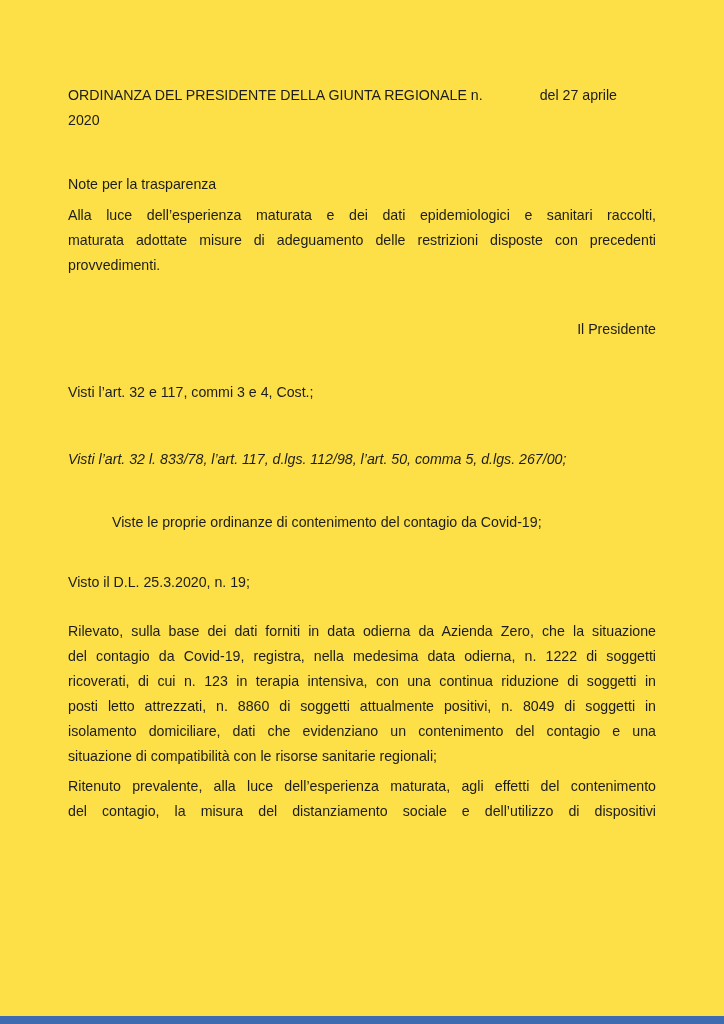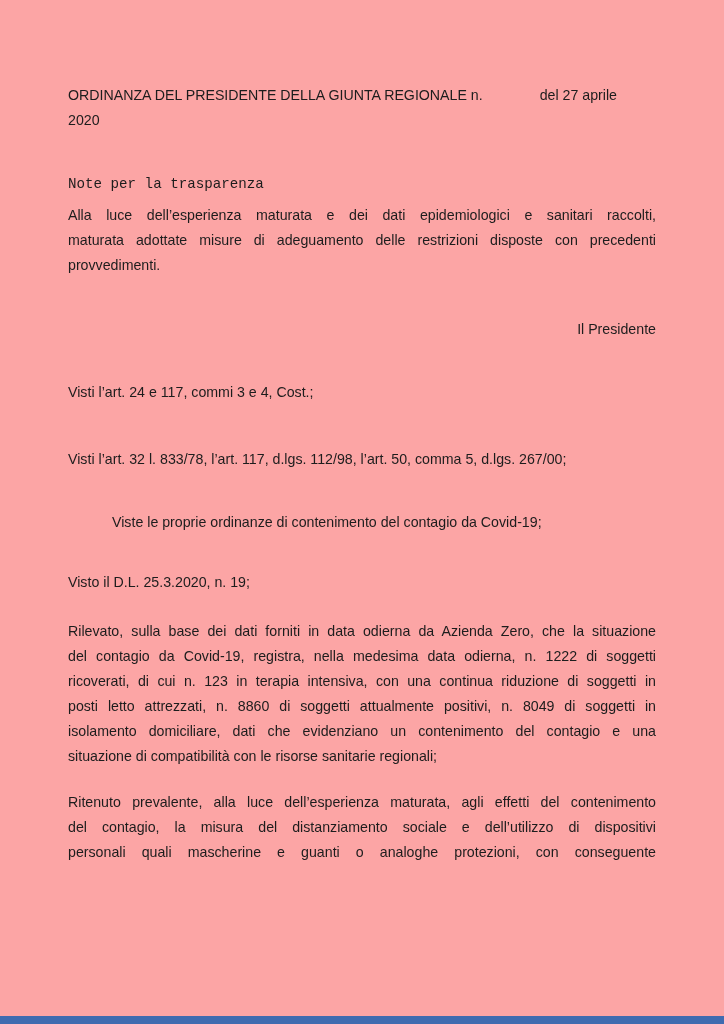--- a/index.html
+++ b/index.html
@@ -8,41 +8,41 @@
     background: #ffffff;
     font-family: "Liberation Sans", "DejaVu Sans", sans-serif;
     color: #1d1d1d;
   }
   .page {
     position: relative;
     box-sizing: border-box;
     width: 724px; height: 1024px;
     padding: 83px 104px 0 68px;
     overflow: hidden;
-    background: #fca5a5;
+    background: #fde047;
   }
   .blk {
     width: 588px;
     font-size: 14.2px;
     line-height: 25px;
   }
   .title-line1 { white-space: nowrap; }
   .tab-gap { display: inline-block; width: 57px; }
   .jline { width: 588px; }
   .jline.just { text-align: justify; text-align-last: justify; }
   .p-misure { margin-top: 38px; }
-  .p-note   { margin-top: 39px; font-family: Liberation Mono, monospace; }
+  .p-note   { margin-top: 39px; }
   .p-alla   { margin-top: 6px; }
   .p-pres   { margin-top: 39px; text-align: right; }
   .p-v1     { margin-top: 38px; }
-  .p-v2     { margin-top: 42px; }
+  .p-v2     { margin-top: 42px; font-style: italic; }
   .p-v3     { margin-top: 38px; margin-left: 44px; }
   .p-v4     { margin-top: 35px; }
   .p-ril    { margin-top: 24px; }
-  .p-rit    { margin-top: 21px; }
+  .p-rit    { margin-top: 5px; }
   .footer-bar {
     position: absolute;
     left: 0; bottom: 0;
     width: 724px; height: 8px;
   }
 </style>
 </head>
 <body>
 
 <div class="page">
@@ -58,38 +58,37 @@
   <div class="blk p-note">Note per la trasparenza</div>
 
   <div class="blk p-alla">
       <div class="jline just">Alla luce dell’esperienza maturata e dei dati epidemiologici e sanitari raccolti,</div>
       <div class="jline just">maturata adottate misure di adeguamento delle restrizioni disposte con precedenti</div>
       <div class="jline">provvedimenti.</div>
     </div>
 
   <div class="blk p-pres">Il Presidente</div>
 
-  <div class="blk p-v1">Visti l’art. 24 e 117, commi 3 e 4, Cost.;</div>
+  <div class="blk p-v1">Visti l’art. 32 e 117, commi 3 e 4, Cost.;</div>
 
   <div class="blk p-v2">Visti l’art. 32 l. 833/78, l’art. 117, d.lgs. 112/98, l’art. 50, comma 5, d.lgs. 267/00;</div>
 
   <div class="blk p-v3">Viste le proprie ordinanze di contenimento del contagio da Covid-19;</div>
 
   <div class="blk p-v4">Visto il D.L. 25.3.2020, n. 19;</div>
 
   <div class="blk p-ril">
       <div class="jline just">Rilevato, sulla base dei dati forniti in data odierna da Azienda Zero, che la situazione</div>
       <div class="jline just">del contagio da Covid-19, registra, nella medesima data odierna, n. 1222 di soggetti</div>
       <div class="jline just">ricoverati, di cui n. 123 in terapia intensiva, con una continua riduzione di soggetti in</div>
       <div class="jline just">posti letto attrezzati, n. 8860 di soggetti attualmente positivi, n. 8049 di soggetti in</div>
       <div class="jline just">isolamento domiciliare, dati che evidenziano un contenimento del contagio e una</div>
       <div class="jline">situazione di compatibilità con le risorse sanitarie regionali;</div>
     </div>
 
   <div class="blk p-rit">
       <div class="jline just">Ritenuto prevalente, alla luce dell’esperienza maturata, agli effetti del contenimento</div>
       <div class="jline just">del contagio, la misura del distanziamento sociale e dell’utilizzo di dispositivi</div>
-      <div class="jline just">personali quali mascherine e guanti o analoghe protezioni, con conseguente</div>
     </div>
 
   <div class="footer-bar" style="background: rgb(63, 107, 176);"></div>
 
 </div>
 
 </body></html>

